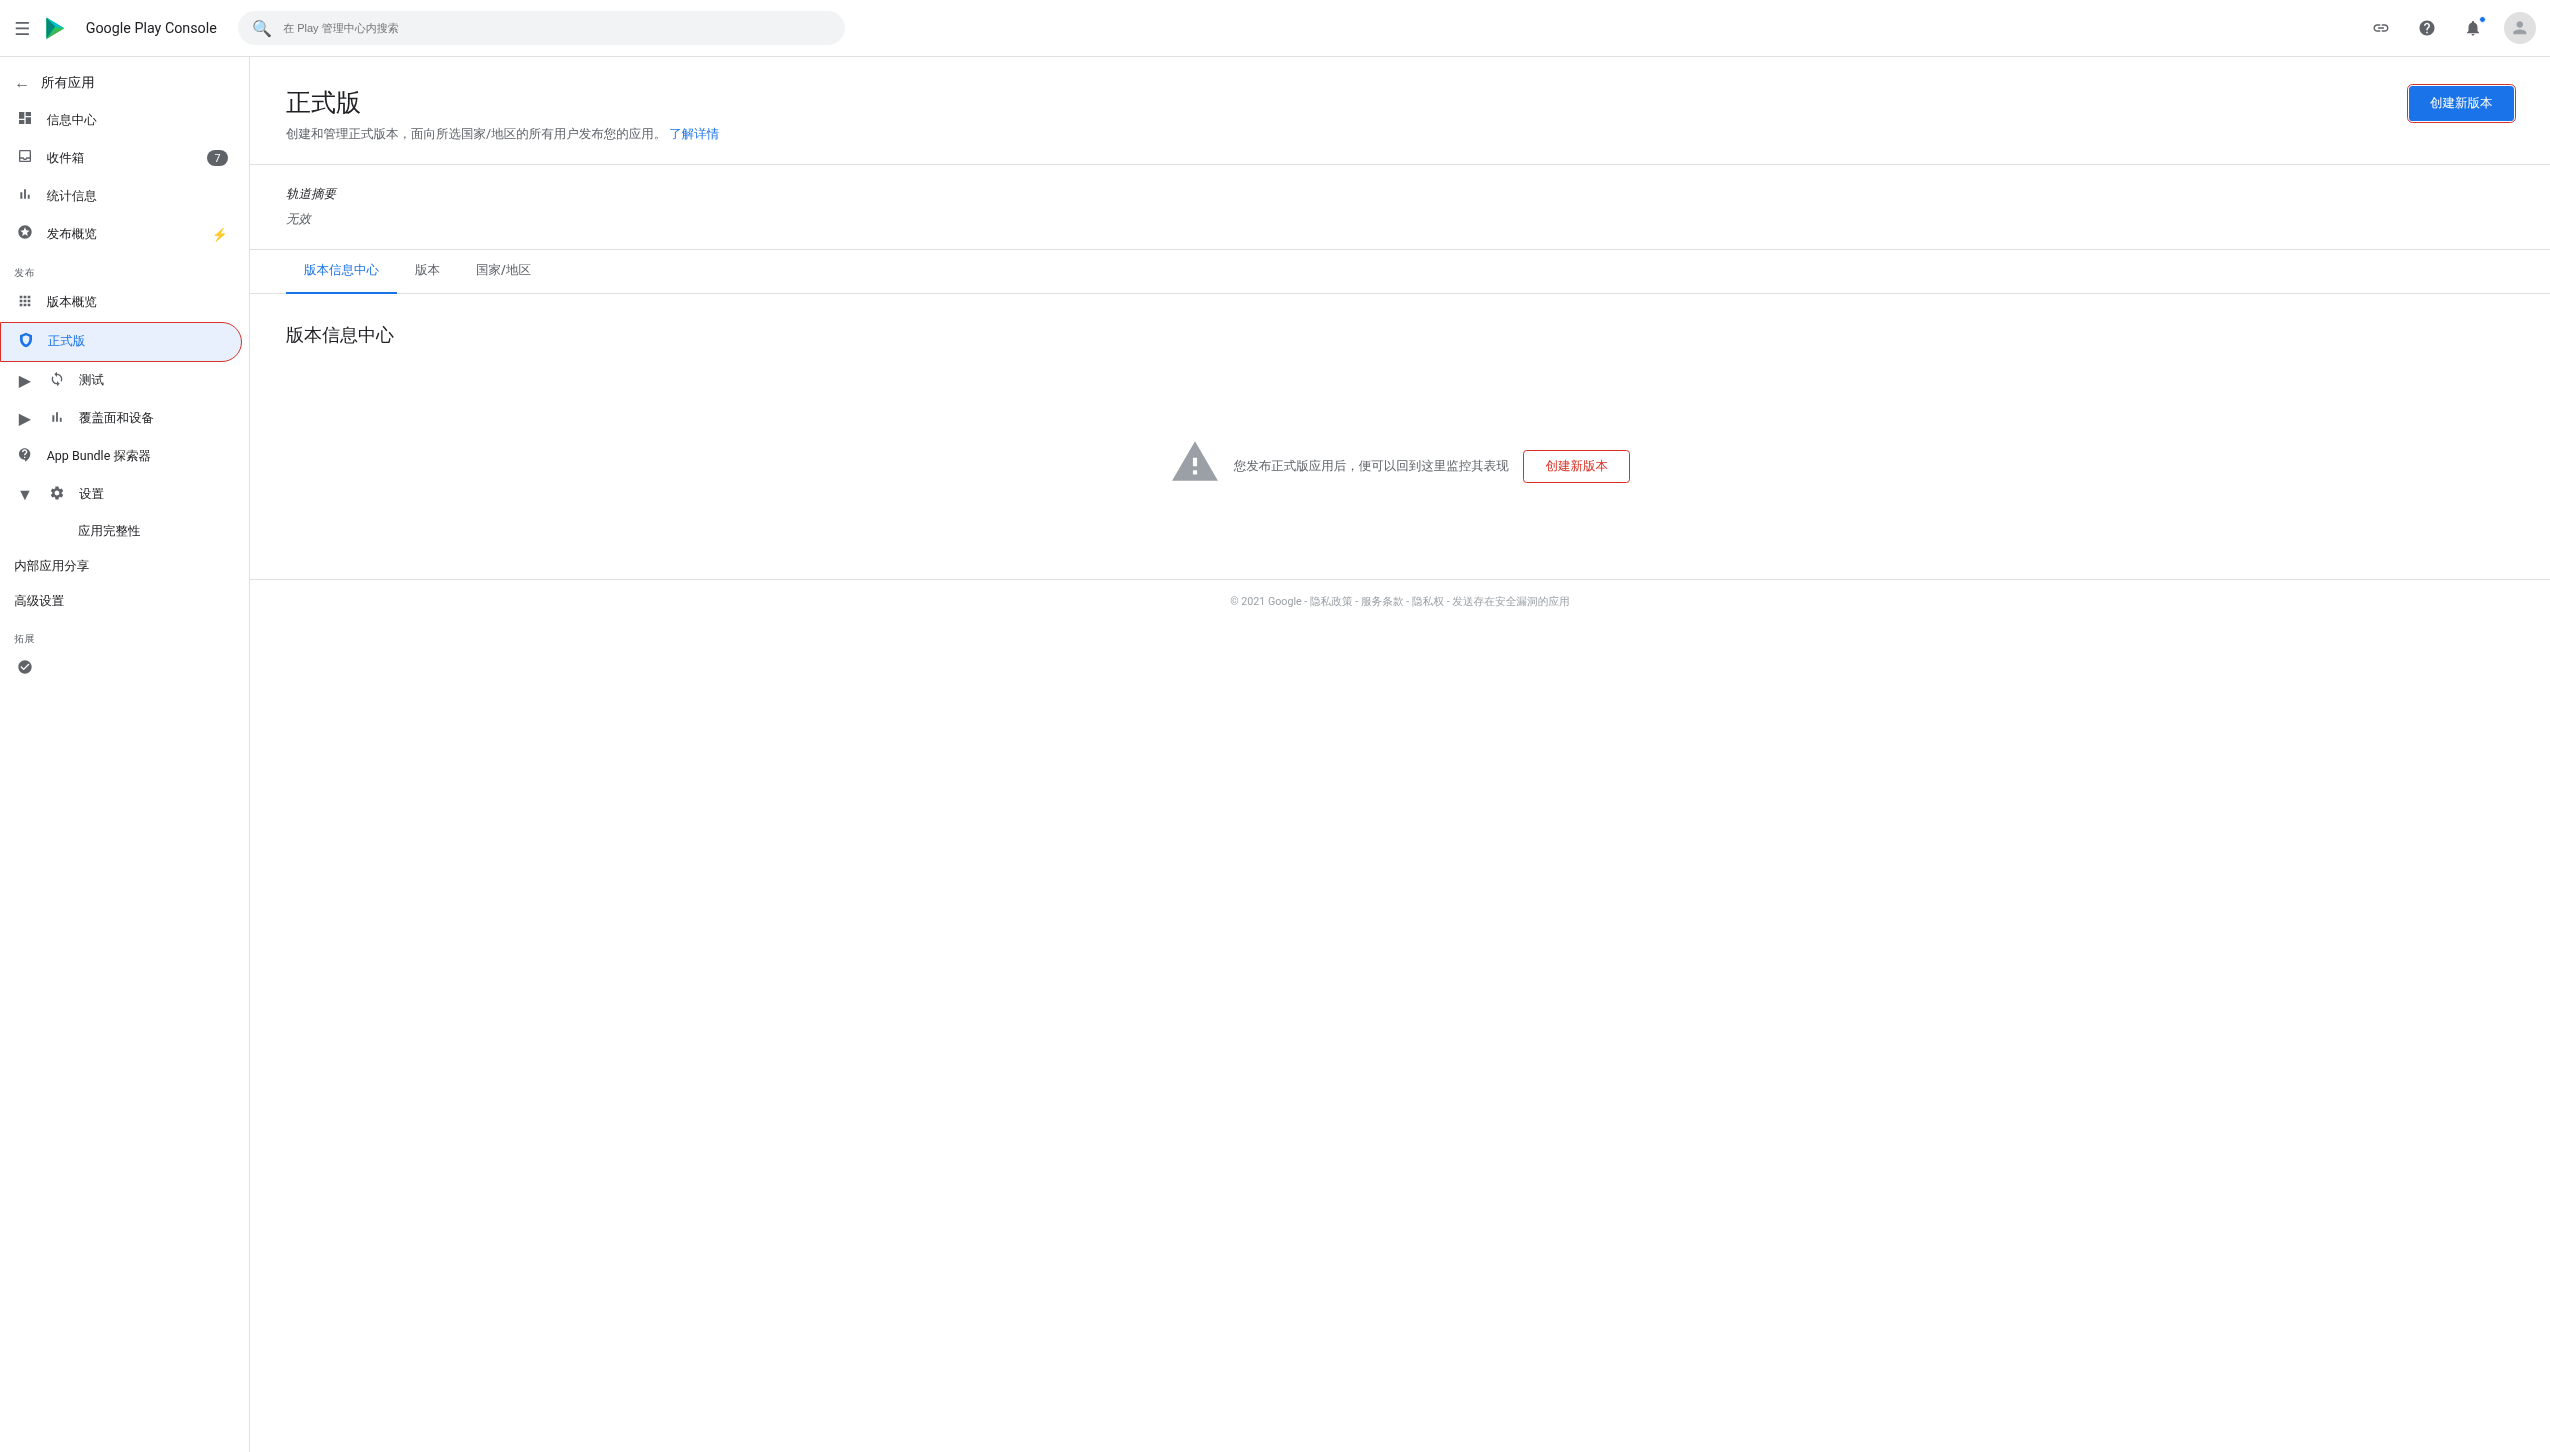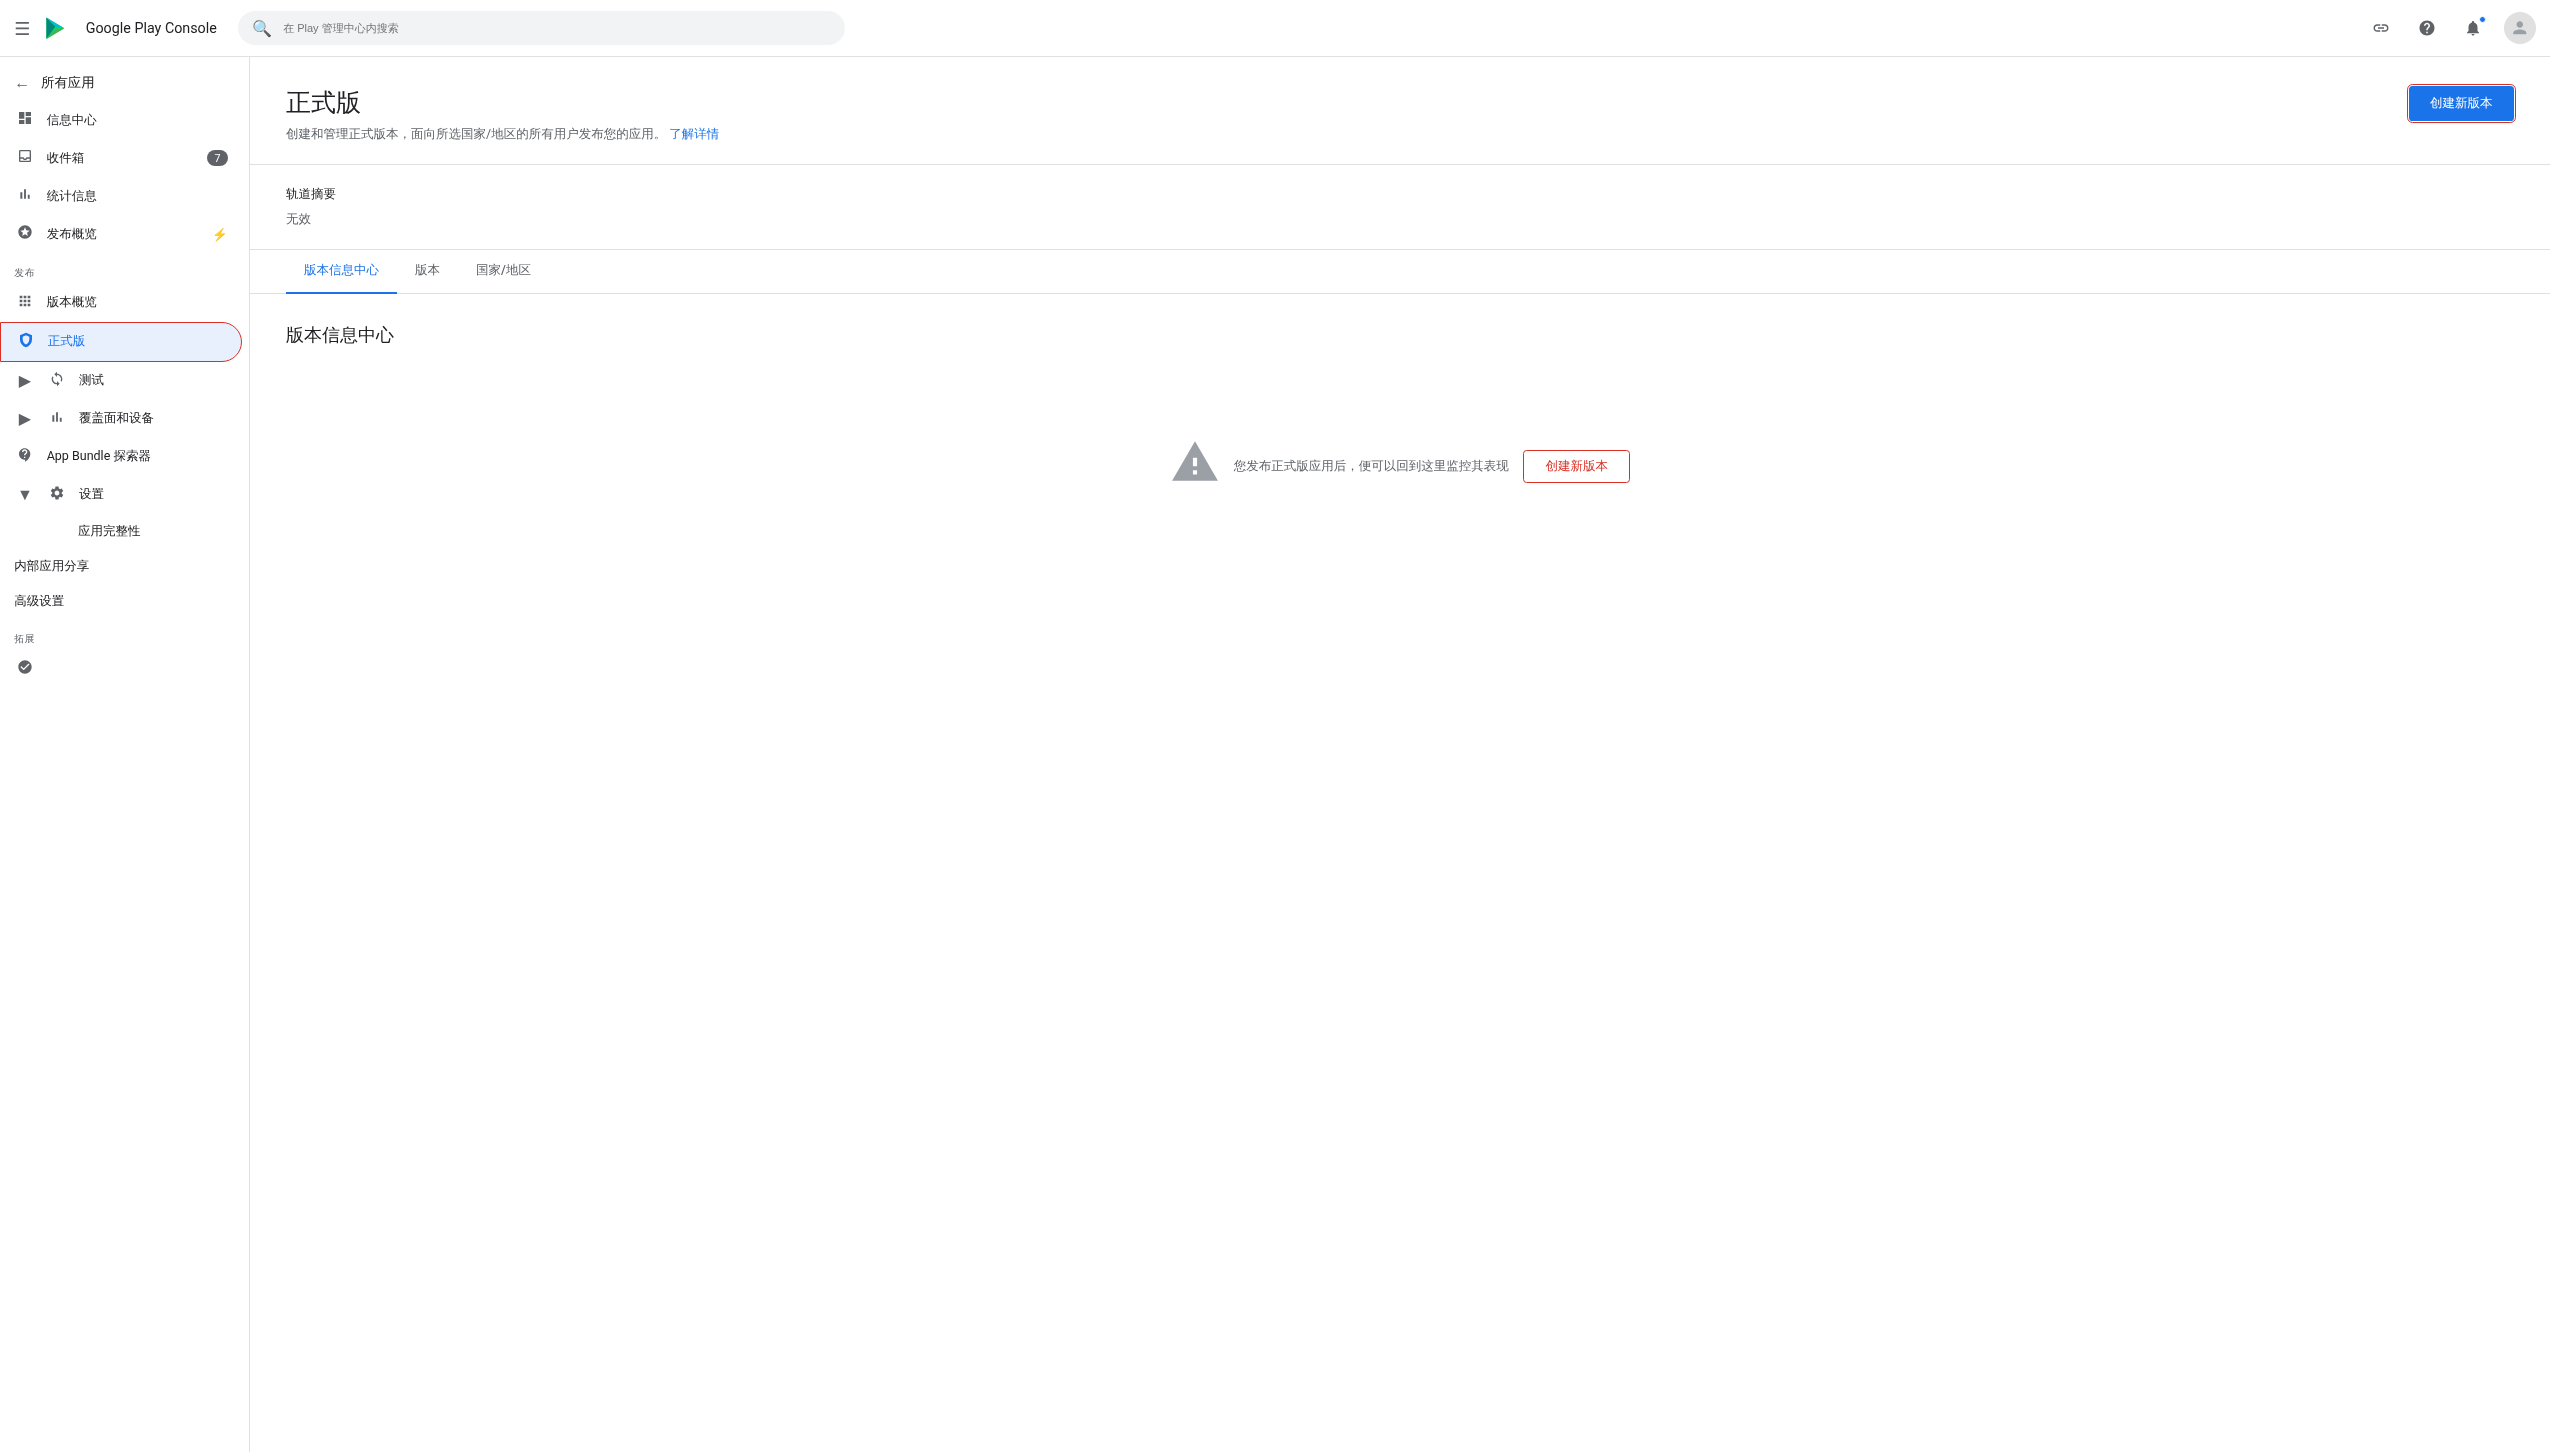--- a/index.html
+++ b/index.html
@@ -187,20 +187,21 @@
       font-weight: 500;
       cursor: pointer;
       white-space: nowrap;
       outline: 1.8px solid #d93025;
       outline-offset: 1.8px;
     }
 
     .track-summary {
       padding: 21.4px 36px;
       border-bottom: 0.9px solid #e0e0e0;
+      font-style: italic;
     }
     .track-summary-title {
       font-size: 12.5px;
       font-weight: 500;
       color: #202124;
       margin-bottom: 7.1px;
     }
     .track-summary-value {
       font-size: 12.5px;
       color: #5f6368;
@@ -488,16 +489,19 @@
         <div class="empty-state-icon">
           <svg width="50" height="50" viewBox="0 0 24 24" fill="#9aa0a6">
               <path d="M1 21h22L12 2 1 21zm12-3h-2v-2h2v2zm0-4h-2v-4h2v4z"></path>
             </svg>
         </div>
         <p class="empty-state-text">您发布正式版应用后，便可以回到这里监控其表现</p>
         <button class="empty-state-btn">创建新版本</button>
       </div>
     </div>
 
+    <div class="footer">
+      <span>© 2021 Google - 隐私政策 - 服务条款 - 隐私权 - 发送存在安全漏洞的应用</span>
+    </div>
 
   </div>
 </div>
 
 
 </body></html>

